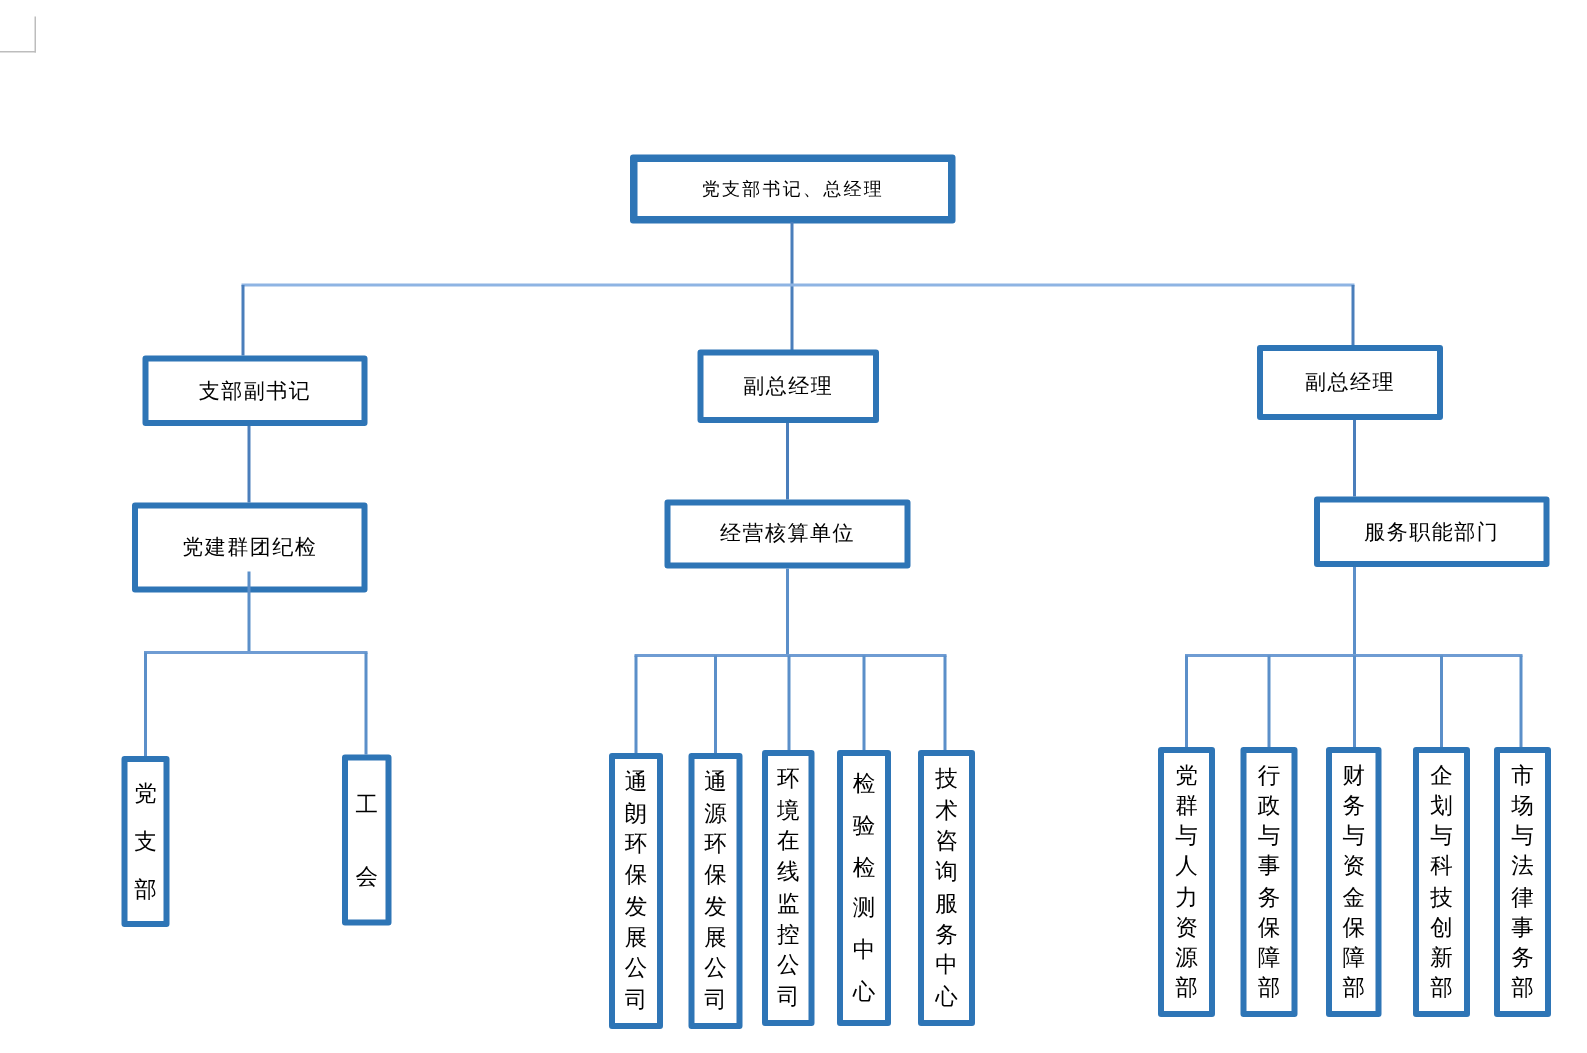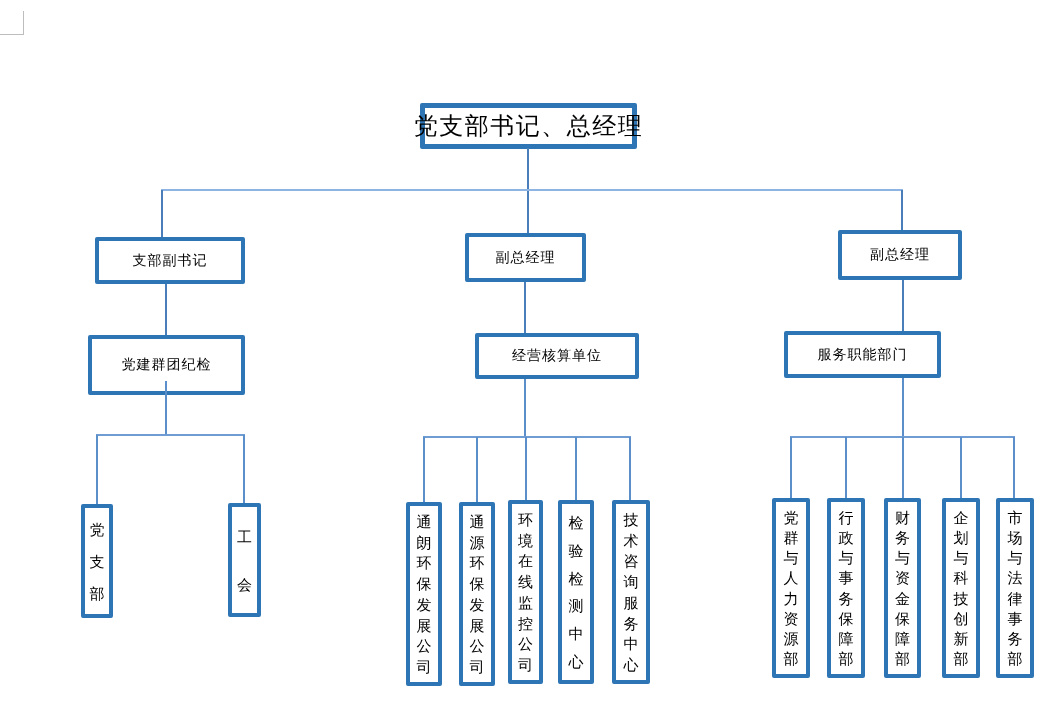--- a/index.html
+++ b/index.html
@@ -10,21 +10,21 @@
     color:#000000;
   }
   .node {
     position:absolute; box-sizing:border-box;
     border:4px solid #2E75B6; border-radius:2px;
     background:#ffffff;
     display:flex; align-items:center; justify-content:center;
     text-align:center; white-space:nowrap;
     font-size:14px; letter-spacing:1px;
   }
-  .node.root { border-width:5px; font-size:24px; letter-spacing:1.5px; }
+  .node.root { border-width:5px; font-size:12px; letter-spacing:1.5px; }
   .vnode {
     position:absolute; box-sizing:border-box;
     border:4px solid #2E75B6; border-radius:2px;
     background:#ffffff;
     display:flex; flex-direction:column; align-items:center;
     justify-content:space-around;
     font-size:15px; padding:5px 0;
   }
   .vnode span { display:block; line-height:1; }
   .line { position:absolute; }
@@ -51,22 +51,22 @@
 
   <div class="node" style="left:95px;  top:237px; width:150px; height:47px;">支部副书记</div>
   <div class="node" style="left:465px; top:233px; width:121px; height:49px;">副总经理</div>
   <div class="node" style="left:838px; top:230px; width:124px; height:50px;">副总经理</div>
 
   <div class="line v" style="left:165px; top:284px; height:51px;"></div>
   <div class="line v" style="left:524px; top:282px; height:51px;"></div>
   <div class="line v" style="left:902px; top:280px; height:51px;"></div>
 
   <div class="node" style="left:88px;  top:335px; width:157px; height:60px;">党建群团纪检</div>
-  <div class="node" style="left:443px; top:333px; width:164px; height:46px;margin-left:32px;">经营核算单位</div>
-  <div class="node" style="left:784px; top:331px; width:157px; height:47px;">服务职能部门</div>
+  <div class="node" style="left:443px; top:333px; width:164px; height:46px;">经营核算单位</div>
+  <div class="node" style="left:876px; top:331px; width:157px; height:47px;">服务职能部门</div>
 
   <div class="line gv" style="left:165px; top:381px; height:54px;"></div>
   <div class="line gh" style="left:96px;  top:434px; width:149px;"></div>
   <div class="line gv" style="left:96px;  top:435px; height:69px;"></div>
   <div class="line gv" style="left:243px; top:435px; height:68px;"></div>
 
   <div class="line gv" style="left:524px; top:379px; height:58px;"></div>
   <div class="line gh" style="left:423px; top:436px; width:208px;"></div>
   <div class="line gv" style="left:423px; top:437px; height:65px;"></div>
   <div class="line gv" style="left:476px; top:437px; height:65px;"></div>

